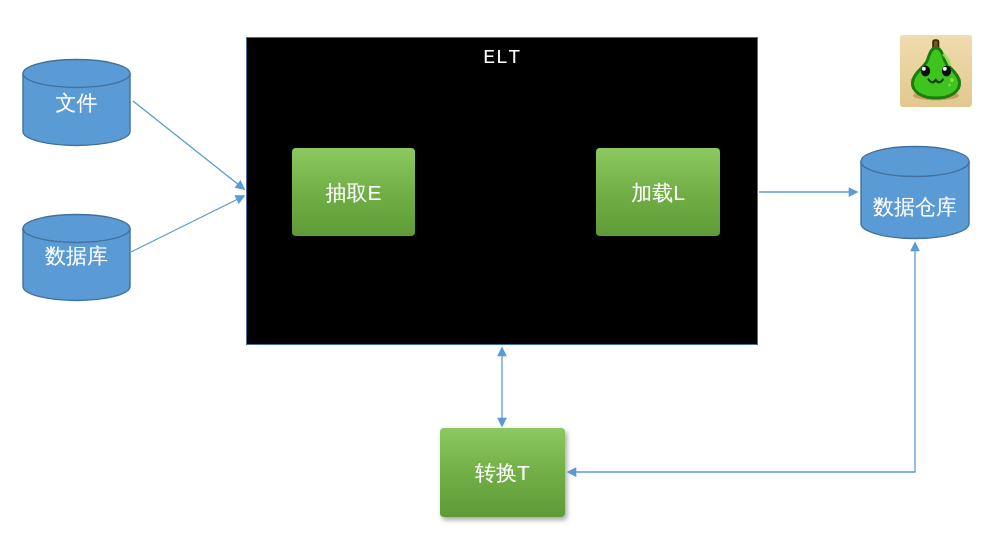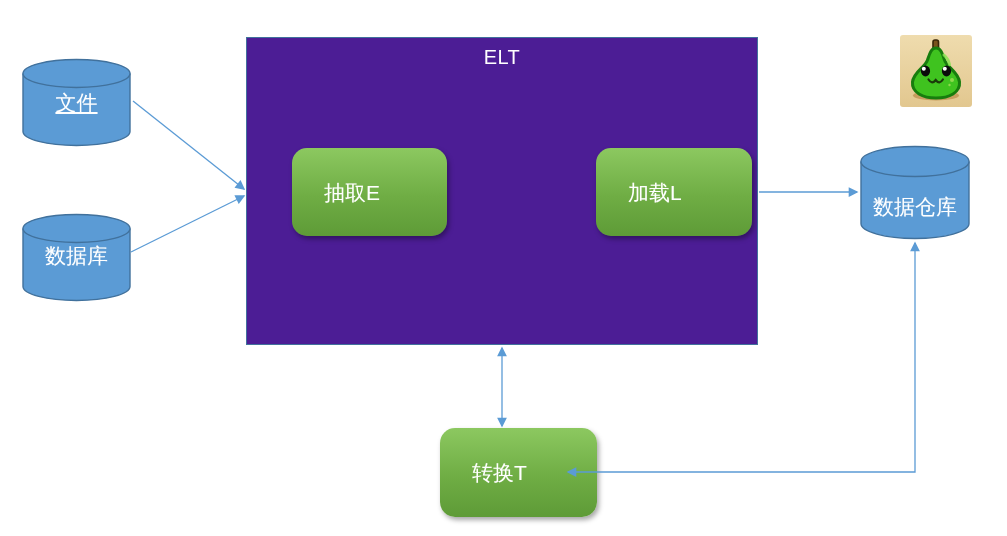--- a/index.html
+++ b/index.html
@@ -27,43 +27,43 @@
   }
   .cyl {
     position: absolute;
   }
   .elt-box {
     position: absolute;
     left: 246px;
     top: 37px;
     width: 512px;
     height: 308px;
-    background: #4c1d95;
+    background: #000000;
     border: 1.4px solid #41719C;
     box-sizing: border-box;
+    font-family: Liberation Mono, monospace;
   }
   .elt-title {
     position: absolute;
     top: 8px;
     left: 0;
     width: 100%;
     text-align: center;
     color: #ffffff;
     font-size: 20px;
     letter-spacing: 0.5px;
   }
   .green-box {
     position: absolute;
     background: linear-gradient(180deg, #8CC860 0%, #6FAD44 55%, #5E9B37 100%);
-    border-radius: 15px;
+    border-radius: 4px;
     box-shadow: 2px 3px 5px rgba(0,0,0,0.35);
     display: flex;
     align-items: center;
-    justify-content: flex-start;
-    padding-left: 32px;
+    justify-content: center;
   }
   .green-box .node-label {
     position: static;
   }
   #box-extract { left: 292px; top: 148px; width: 123px; height: 88px; }
   #box-load    { left: 596px; top: 148px; width: 124px; height: 88px; }
   #box-transform { left: 440px; top: 428px; width: 125px; height: 89px; }
   .arrow-layer {
     position: absolute;
     left: 0; top: 0;
@@ -72,21 +72,21 @@
     pointer-events: none;
     z-index: 6;
   }
   .logo {
     position: absolute;
     left: 900px;
     top: 35px;
     width: 72px;
     height: 72px;
   }
-  .cyl-label-file      { left: 22px;  top: 92px;  width: 109px; text-decoration: underline; }
+  .cyl-label-file      { left: 22px;  top: 92px;  width: 109px; }
   .cyl-label-database  { left: 22px;  top: 247px; width: 109px; font-family: Liberation Mono, monospace; }
   .cyl-label-warehouse { left: 860px; top: 187px; width: 110px; margin-top: 9px; }
 </style>
 </head>
 <body>
 
 <div class="canvas">
 
   <div class="elt-box">
     <div class="elt-title">ELT</div>

